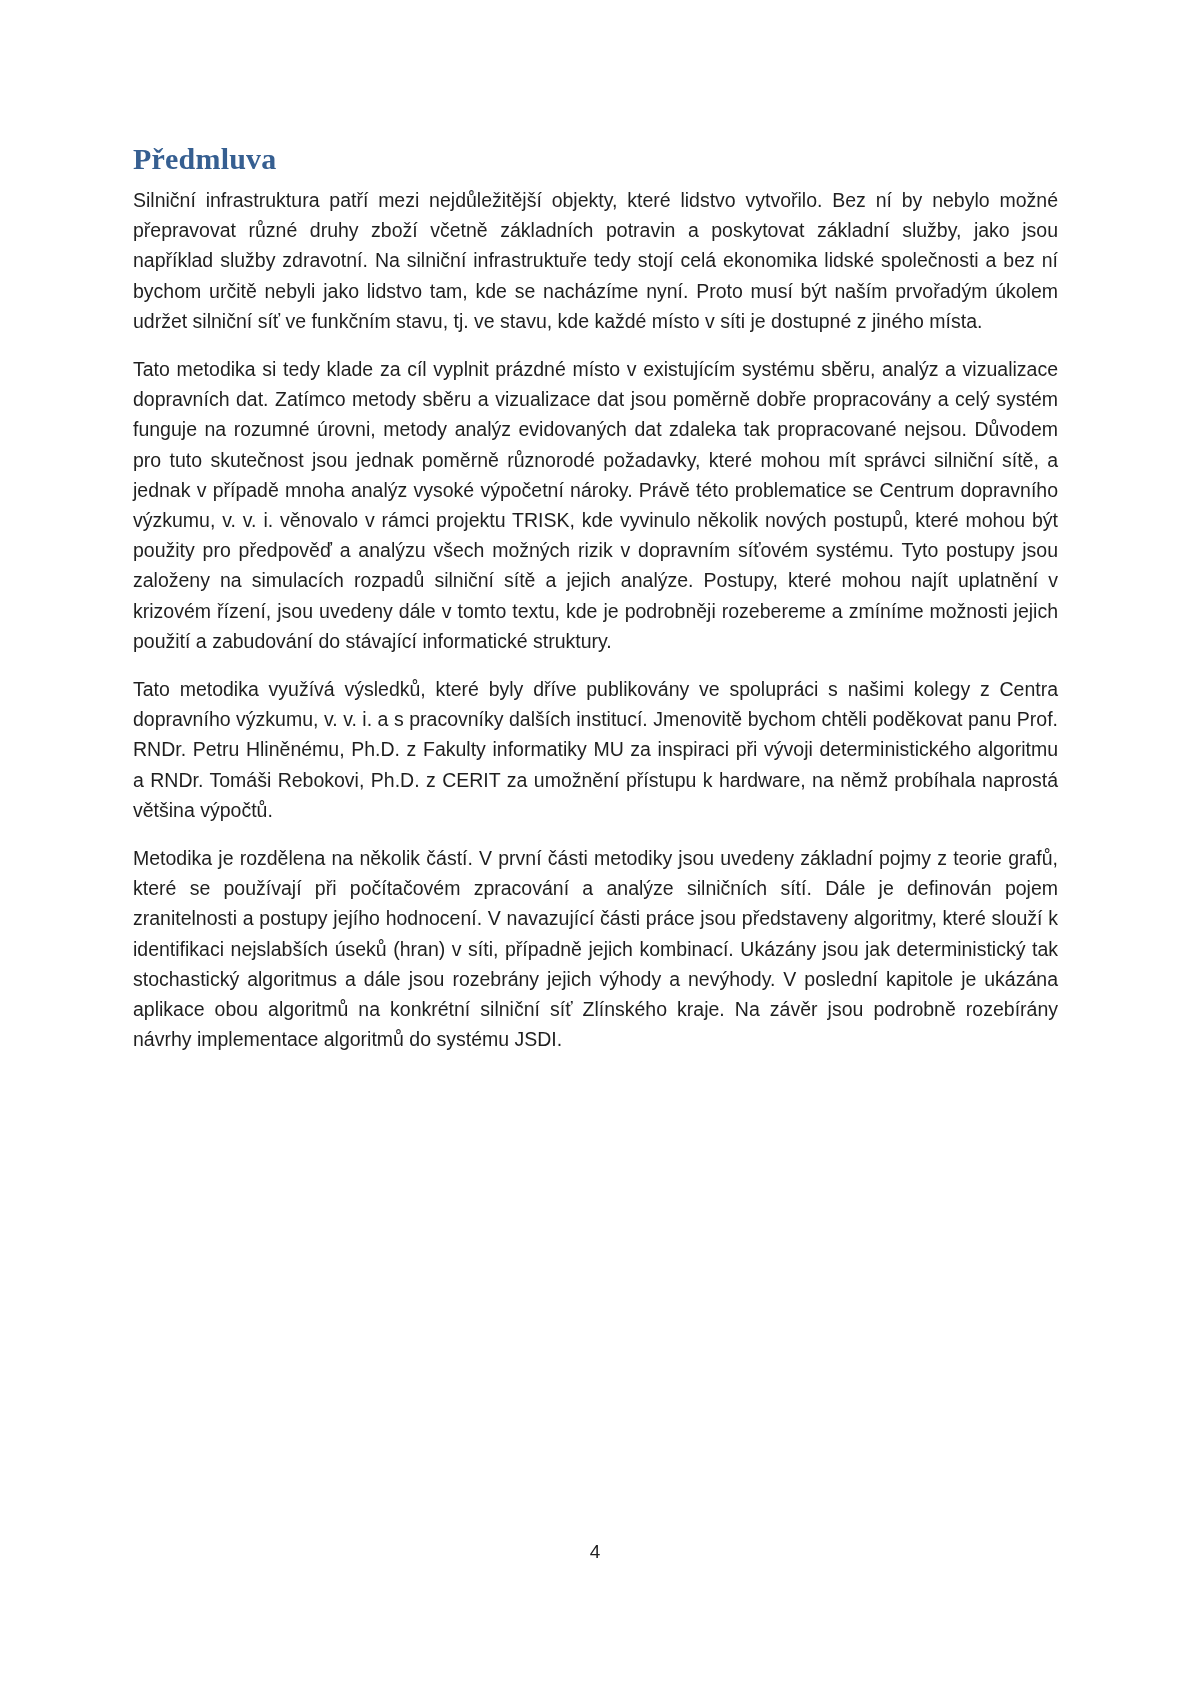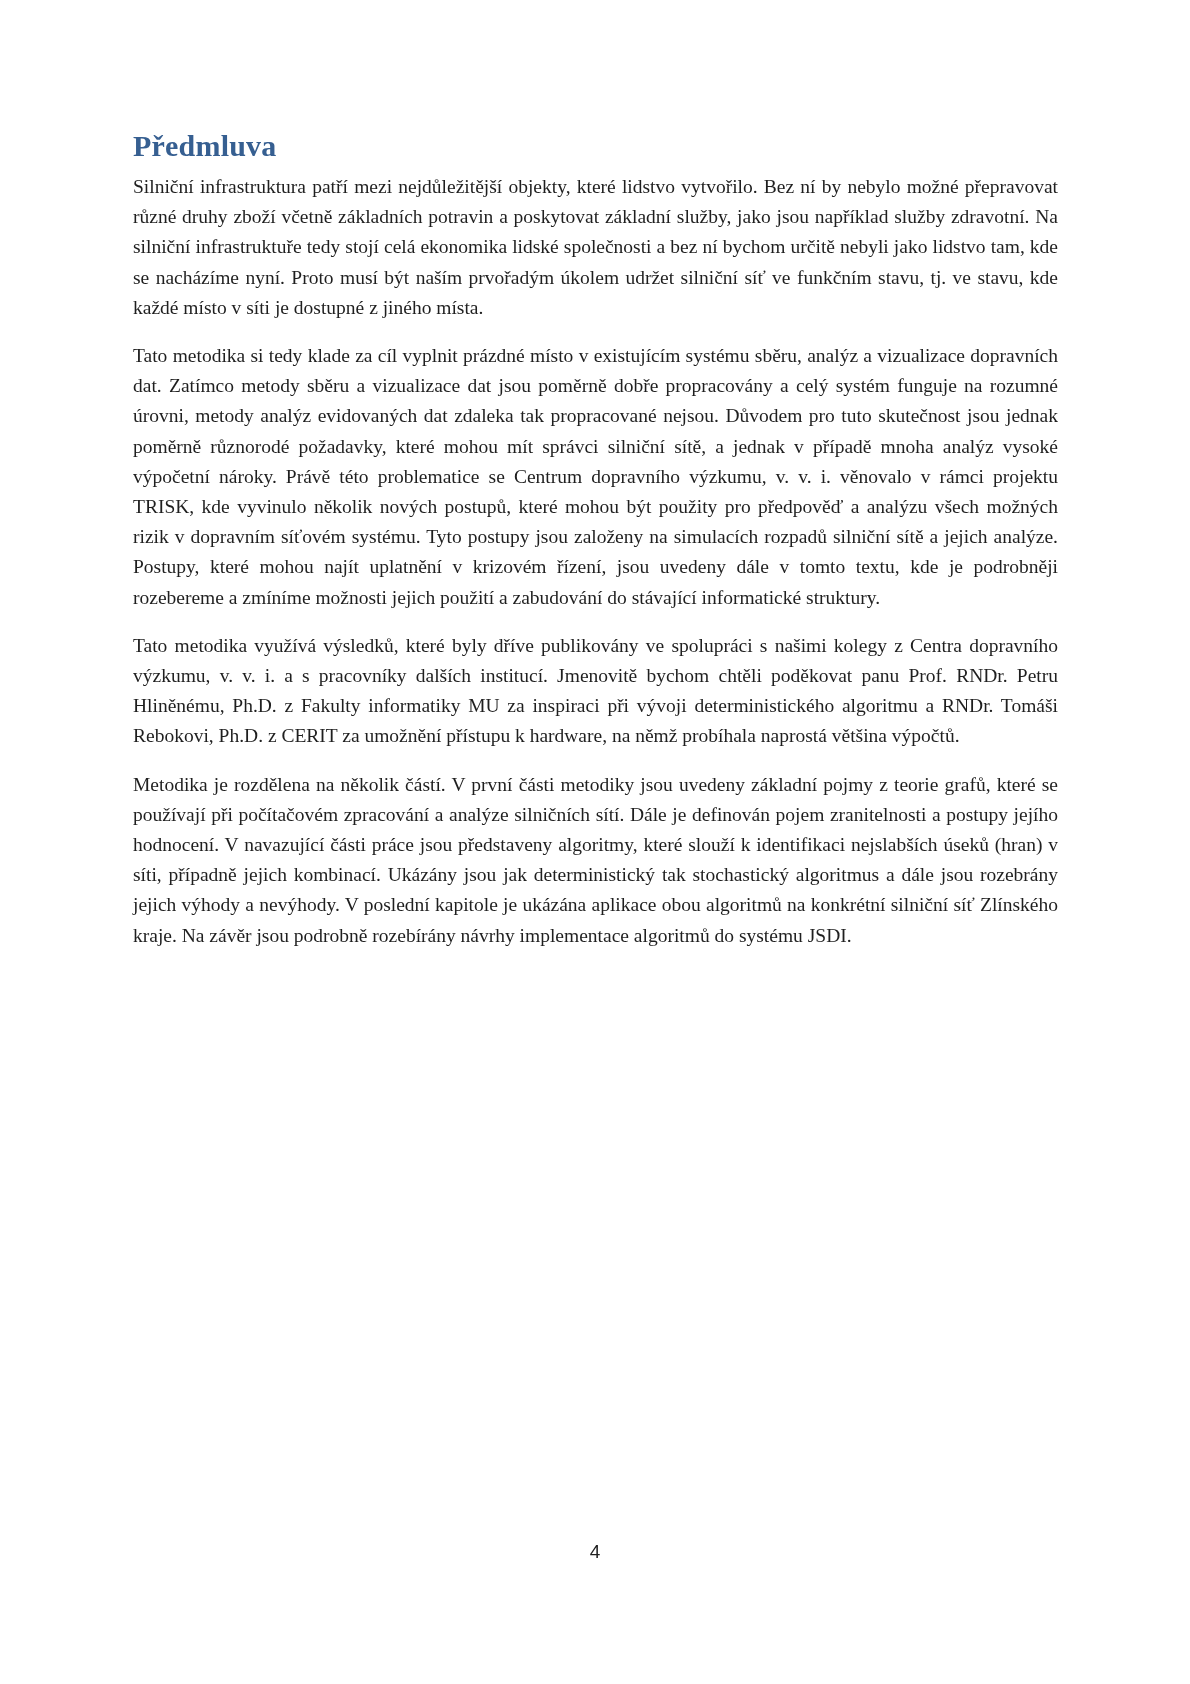--- a/index.html
+++ b/index.html
@@ -13,38 +13,37 @@
     width: 1190px;
     height: 1684px;
     background: #ffffff;
     overflow: hidden;
     font-family: "Liberation Sans", "DejaVu Sans", sans-serif;
     color: #1f1f1f;
   }
   .content {
     position: absolute;
     left: 133px;
-    top: 129px;
+    top: 142px;
     width: 925px;
   }
   .heading {
     font-family: "Liberation Serif", "DejaVu Serif", serif;
     font-weight: bold;
     font-size: 30px;
     line-height: 34px;
     color: #365F91;
     margin: 0 0 9px 0;
     letter-spacing: 0.2px;
   }
   .para {
     font-size: 19.5px;
     line-height: 30.2px;
     text-align: justify;
     margin: 0 0 18px 0;
-    font-family: Liberation Serif, serif;
   }
   .page-number {
     position: absolute;
     left: 0;
     top: 1541px;
     width: 1190px;
     text-align: center;
     font-size: 19px;
     color: #1f1f1f;
   }

